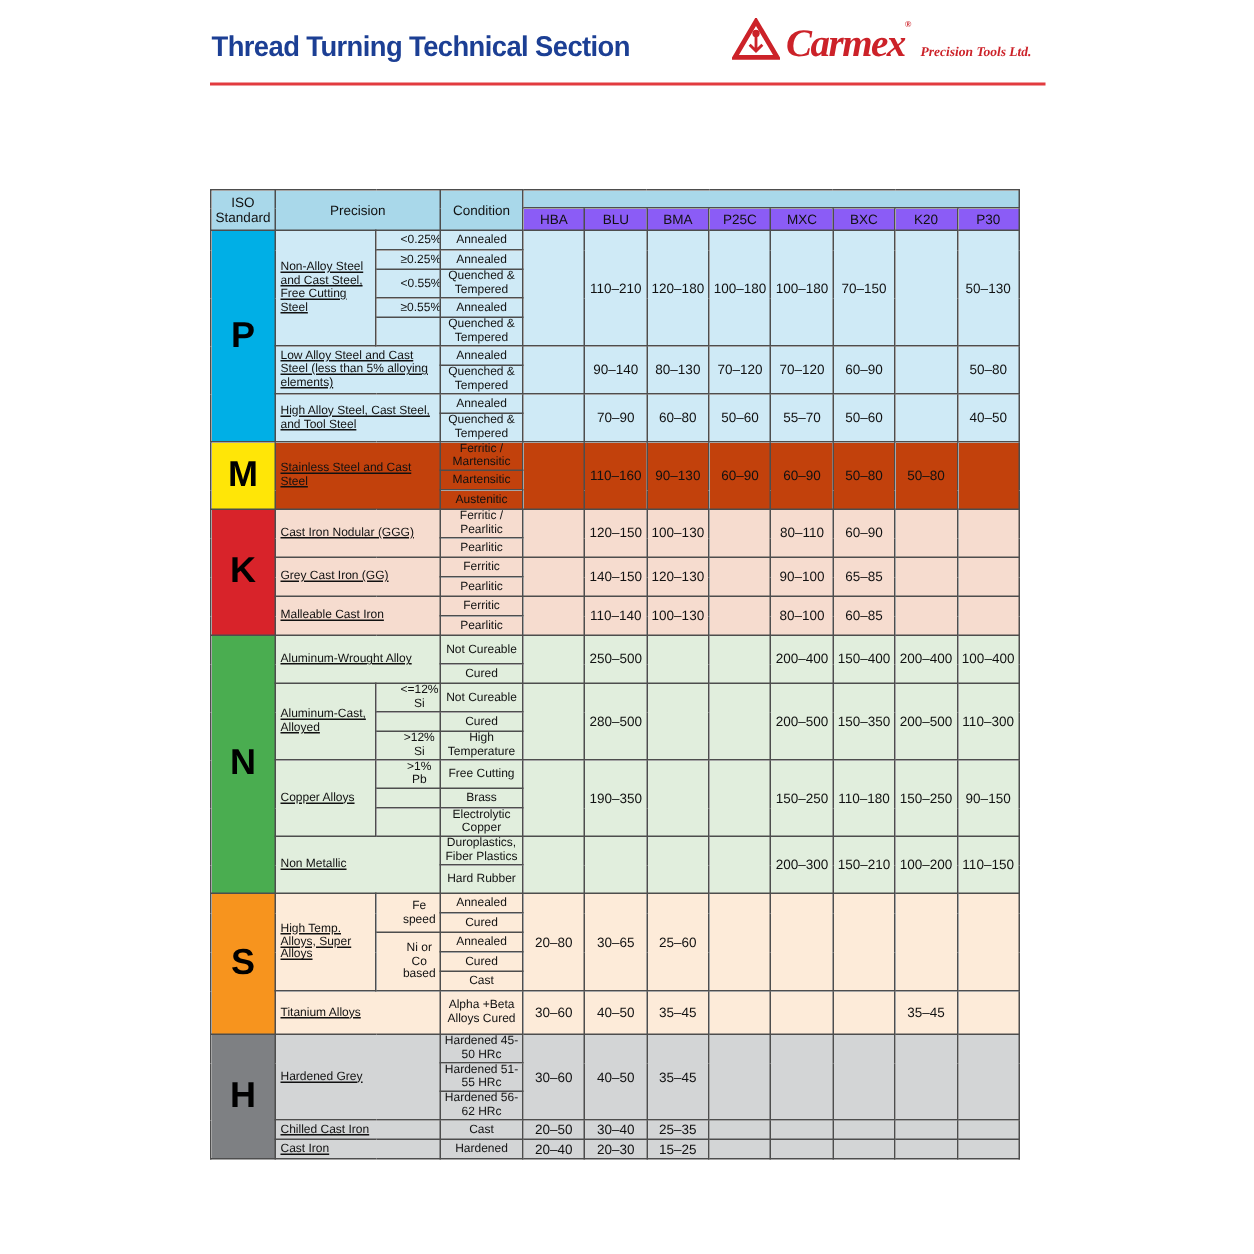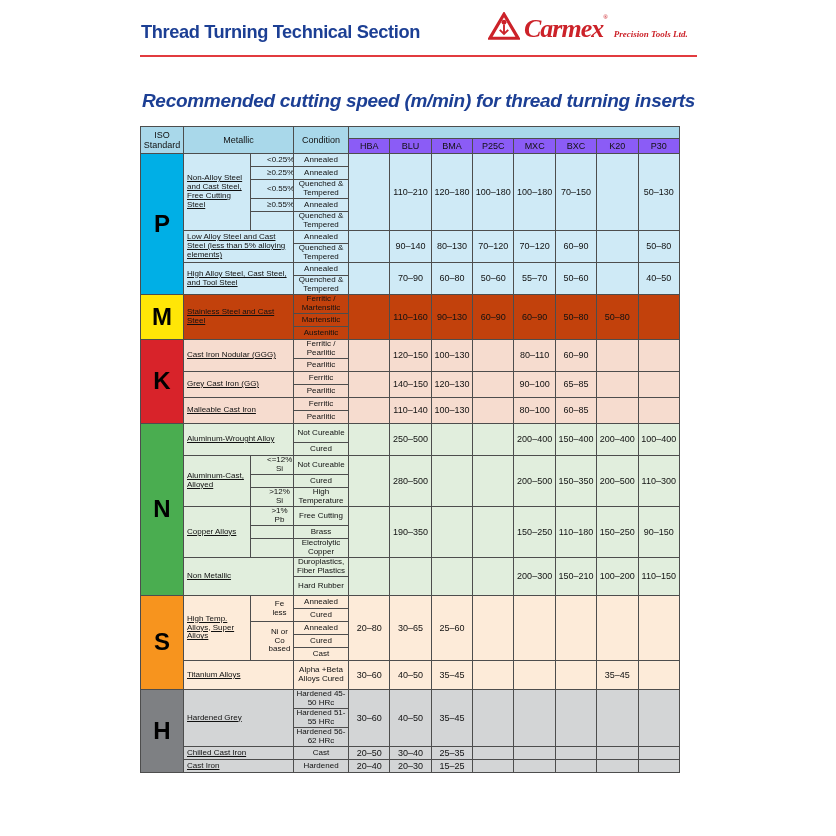--- a/index.html
+++ b/index.html
@@ -49,21 +49,20 @@
         <circle cx="17" cy="10.5" r="2.6" fill="#cc2229"></circle>
         <path d="M17 13 L17 22 M12.5 18.5 L17 23 L21.5 18.5" fill="none" stroke="#cc2229" stroke-width="2"></path>
       </svg>
     </span>
     <span class="logo-name"><span>Carmex</span><sup class="logo-reg">®</sup></span>
     <span class="logo-tag">Precision Tools Ltd.</span>
   </div>
 
   <div class="rule"></div>
 
-  <div class="subtitle">Recommended cutting speed (m/min) for thread turning inserts</div>
 
   <div class="tablewrap">
     <table>
       <colgroup>
         <col style="width:43px">
           <col style="width:67px">
           <col style="width:43px">
           <col style="width:55px">
         <col>
           <col>
@@ -71,21 +70,21 @@
           <col>
           <col>
           <col>
           <col>
           <col>
       </colgroup>
       <tbody>
 
         <tr class="h1r">
           <td class="hd" rowspan="2">ISO Standard</td>
-          <td class="hd" rowspan="2" colspan="2">Metallic</td>
+          <td class="hd" rowspan="2" colspan="2">Precision</td>
           <td class="hd" rowspan="2">Condition</td>
           <td class="hd" colspan="8"></td>
         </tr>
         <tr class="h2r">
           <td class="gr">HBA</td>
           <td class="gr">BLU</td>
           <td class="gr">BMA</td>
           <td class="gr">P25C</td>
           <td class="gr">MXC</td>
           <td class="gr">BXC</td>
@@ -291,21 +290,21 @@
           <td class="val Bn" rowspan="2">100–200</td>
           <td class="val Bn" rowspan="2">110–150</td>
         </tr>
         <tr class="t">
           <td class="cond Bn">Hard Rubber</td>
         </tr>
 
         <tr class="r">
           <td class="letter Ls" rowspan="6">S</td>
           <td class="mat Bs" rowspan="5">High Temp. Alloys, Super Alloys</td>
-          <td class="sub Bs" rowspan="2">Fe less</td>
+          <td class="sub Bs" rowspan="2">Fe speed</td>
           <td class="cond Bs">Annealed</td>
           <td class="val Bs" rowspan="5">20–80</td>
           <td class="val Bs" rowspan="5">30–65</td>
           <td class="val Bs" rowspan="5">25–60</td>
           <td class="val Bs" rowspan="5"></td>
           <td class="val Bs" rowspan="5"></td>
           <td class="val Bs" rowspan="5"></td>
           <td class="val Bs" rowspan="5"></td>
           <td class="val Bs" rowspan="5"></td>
         </tr>

